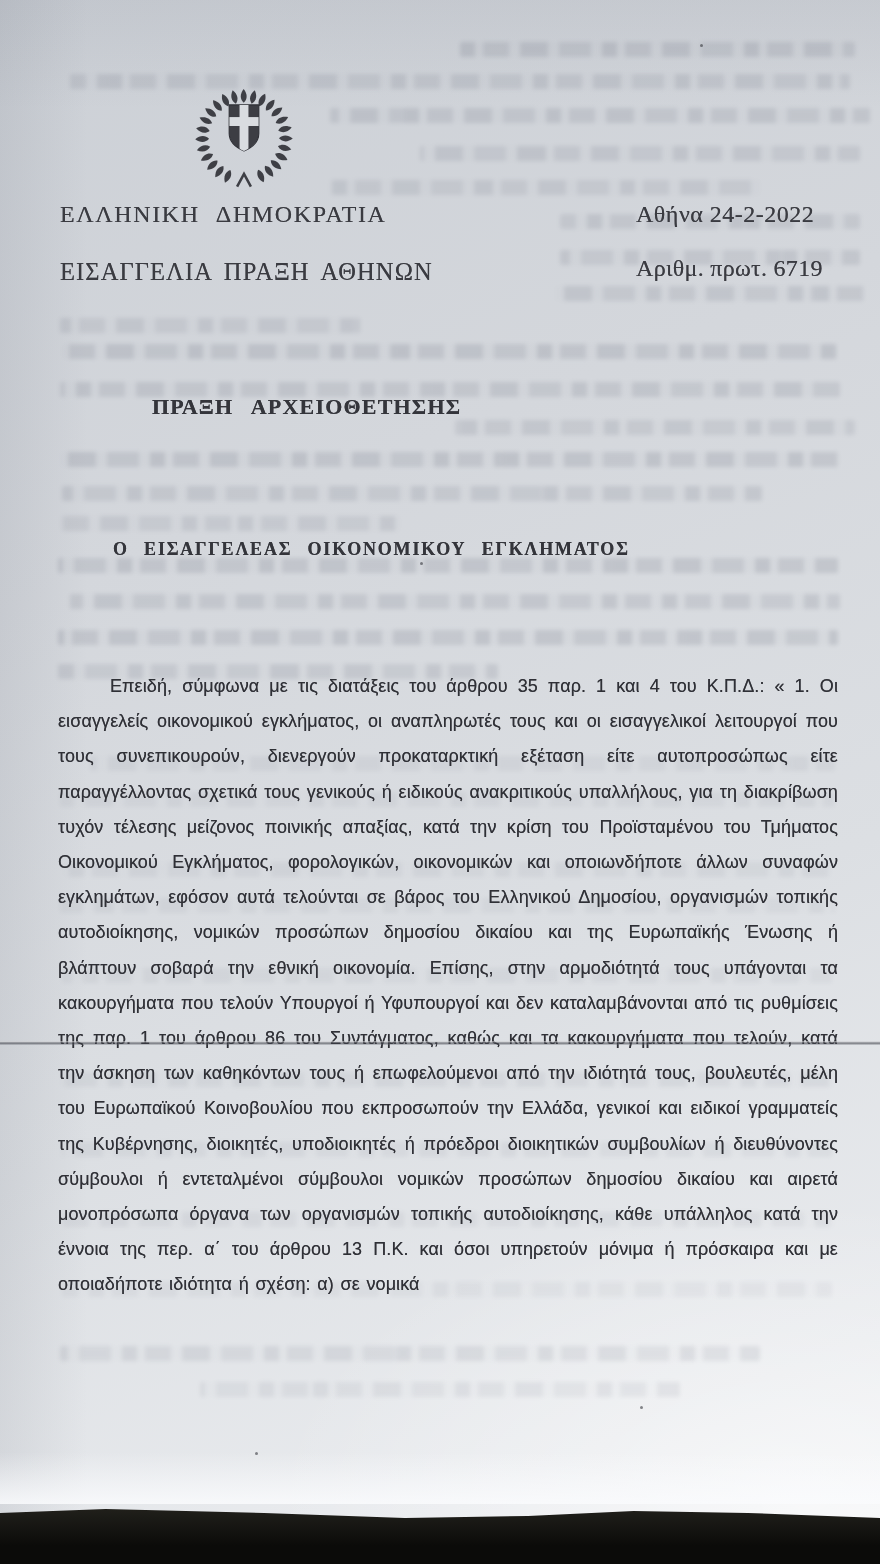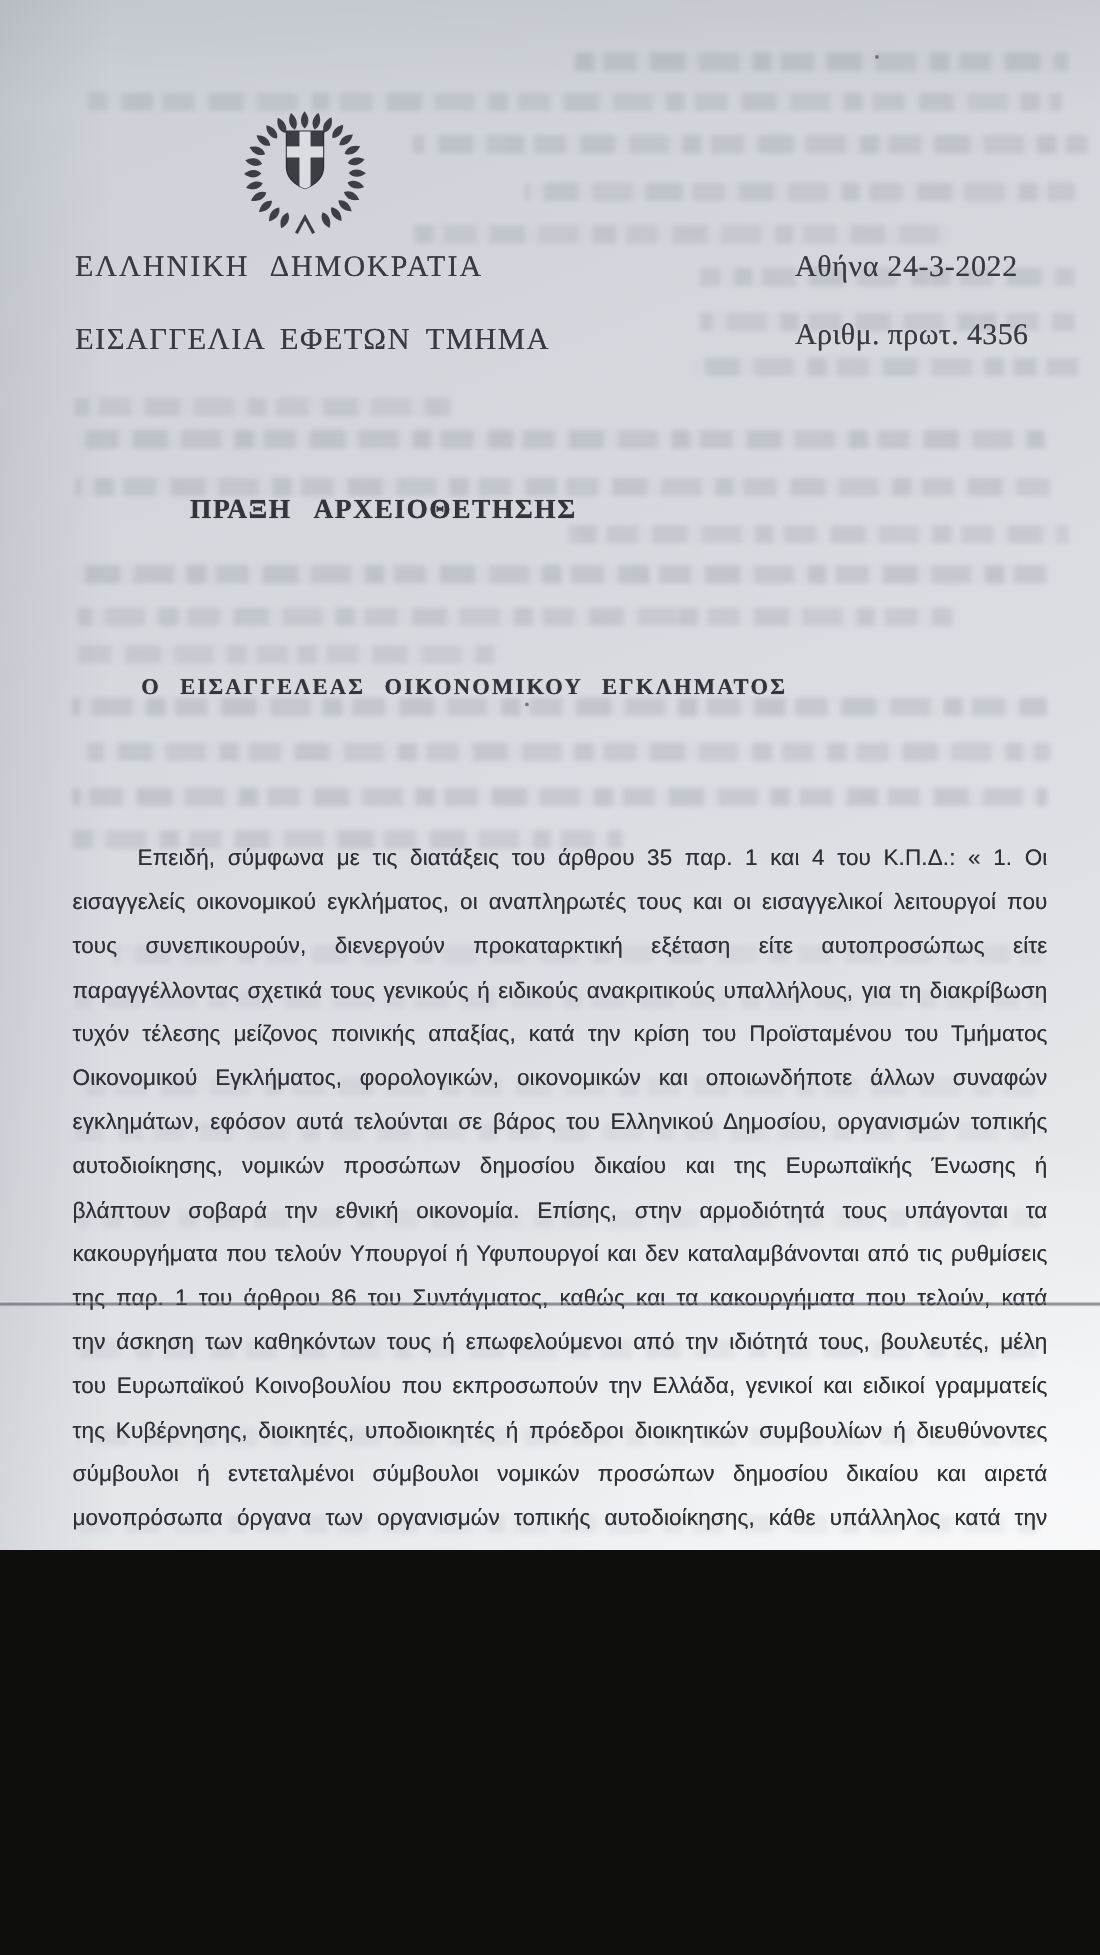--- a/index.html
+++ b/index.html
@@ -1,17 +1,17 @@
 <!DOCTYPE html>
 <html><head>
 <meta charset="utf-8">
 <style>
   html,body{margin:0;padding:0;}
   body{width:880px;height:1564px;background:#0e0e0c;font-family:"Liberation Serif","DejaVu Serif",serif;overflow:hidden;}
-  .page{position:relative;width:880px;height:1240px;overflow:hidden;}
+  .page{position:relative;width:880px;height:1564px;overflow:hidden;}
   .paper{position:absolute;inset:0;
     background:
       radial-gradient(ellipse 900px 500px at 92% 96%, rgba(255,255,255,.55), transparent 60%),
       linear-gradient(to right, rgba(80,86,100,.10), transparent 10%),
       linear-gradient(to bottom, rgba(70,76,92,.07), transparent 7%),
       linear-gradient(158deg,#ccd0d6 0%,#d4d7dc 32%,#dcdfe3 62%,#e9ebee 88%,#f2f3f5 100%);}
   .bleed-layer{position:absolute;inset:0;}
   .bleed{position:absolute;height:15px;border-radius:2px;filter:blur(2px);
     background:repeating-linear-gradient(90deg,
       rgba(88,93,110,.40) 0 15px, rgba(88,93,110,.05) 15px 23px,
@@ -117,23 +117,23 @@
         </g>
       <path d="M43.5,94 L50,82 L56.5,94" stroke="#3e3f45" stroke-width="2.4" fill="none"></path>
       <path d="M36,17 H64 V44 C64,52 57,57.5 50,60.5 C43,57.5 36,52 36,44 Z" fill="#3d3e44" stroke="#2e2f35" stroke-width="1"></path>
       <g clip-path="url(#shieldClip)">
         <rect x="45.8" y="17" width="8.4" height="44" fill="#d9dce0"></rect>
         <rect x="36" y="28.5" width="28" height="8.4" fill="#d9dce0"></rect>
       </g>
     </svg>
 
     <div class="hdr republic">ΕΛΛΗΝΙΚΗ ΔΗΜΟΚΡΑΤΙΑ</div>
-    <div class="hdr cdate">Αθήνα 24-3-2022</div>
-    <div class="hdr office1">ΕΙΣΑΓΓΕΛΙΑ ΕΦΕΤΩΝ ΤΜΗΜΑ</div>
-    <div class="hdr protocol">Αριθμ. πρωτ. 4356</div>
+    <div class="hdr cdate">Αθήνα 24-2-2022</div>
+    <div class="hdr office1">ΕΙΣΑΓΓΕΛΙΑ ΠΡΑΞΗ ΑΘΗΝΩΝ</div>
+    <div class="hdr protocol">Αριθμ. πρωτ. 6719</div>
 
     <h1 class="title">ΠΡΑΞΗ ΑΡΧΕΙΟΘΕΤΗΣΗΣ</h1>
     <h2 class="subtitle">Ο ΕΙΣΑΓΓΕΛΕΑΣ ΟΙΚΟΝΟΜΙΚΟΥ ΕΓΚΛΗΜΑΤΟΣ</h2>
 
     <p class="bodytext">Επειδή, σύμφωνα με τις διατάξεις του άρθρου 35 παρ. 1 και 4 του Κ.Π.Δ.: « 1. Οι εισαγγελείς οικονομικού εγκλήματος, οι αναπληρωτές τους και οι εισαγγελικοί λειτουργοί που τους συνεπικουρούν, διενεργούν προκαταρκτική εξέταση είτε αυτοπροσώπως είτε παραγγέλλοντας σχετικά τους γενικούς ή ειδικούς ανακριτικούς υπαλλήλους, για τη διακρίβωση τυχόν τέλεσης μείζονος ποινικής απαξίας, κατά την κρίση του Προϊσταμένου του Τμήματος Οικονομικού Εγκλήματος, φορολογικών, οικονομικών και οποιωνδήποτε άλλων συναφών εγκλημάτων, εφόσον αυτά τελούνται σε βάρος του Ελληνικού Δημοσίου, οργανισμών τοπικής αυτοδιοίκησης, νομικών προσώπων δημοσίου δικαίου και της Ευρωπαϊκής Ένωσης ή βλάπτουν σοβαρά την εθνική οικονομία. Επίσης, στην αρμοδιότητά τους υπάγονται τα κακουργήματα που τελούν Υπουργοί ή Υφυπουργοί και δεν καταλαμβάνονται από τις ρυθμίσεις της παρ. 1 του άρθρου 86 του Συντάγματος, καθώς και τα κακουργήματα που τελούν, κατά την άσκηση των καθηκόντων τους ή επωφελούμενοι από την ιδιότητά τους, βουλευτές, μέλη του Ευρωπαϊκού Κοινοβουλίου που εκπροσωπούν την Ελλάδα, γενικοί και ειδικοί γραμματείς της Κυβέρνησης, διοικητές, υποδιοικητές ή πρόεδροι διοικητικών συμβουλίων ή διευθύνοντες σύμβουλοι ή εντεταλμένοι σύμβουλοι νομικών προσώπων δημοσίου δικαίου και αιρετά μονοπρόσωπα όργανα των οργανισμών τοπικής αυτοδιοίκησης, κάθε υπάλληλος κατά την έννοια της περ. α΄ του άρθρου 13 Π.Κ. και όσοι υπηρετούν μόνιμα ή πρόσκαιρα και με οποιαδήποτε ιδιότητα ή σχέση: α) σε νομικά</p>
 
     <div class="crease"></div>
     <div class="edge-glow"></div>
 
     <div class="speck" style="left:700px;top:44px"></div>

